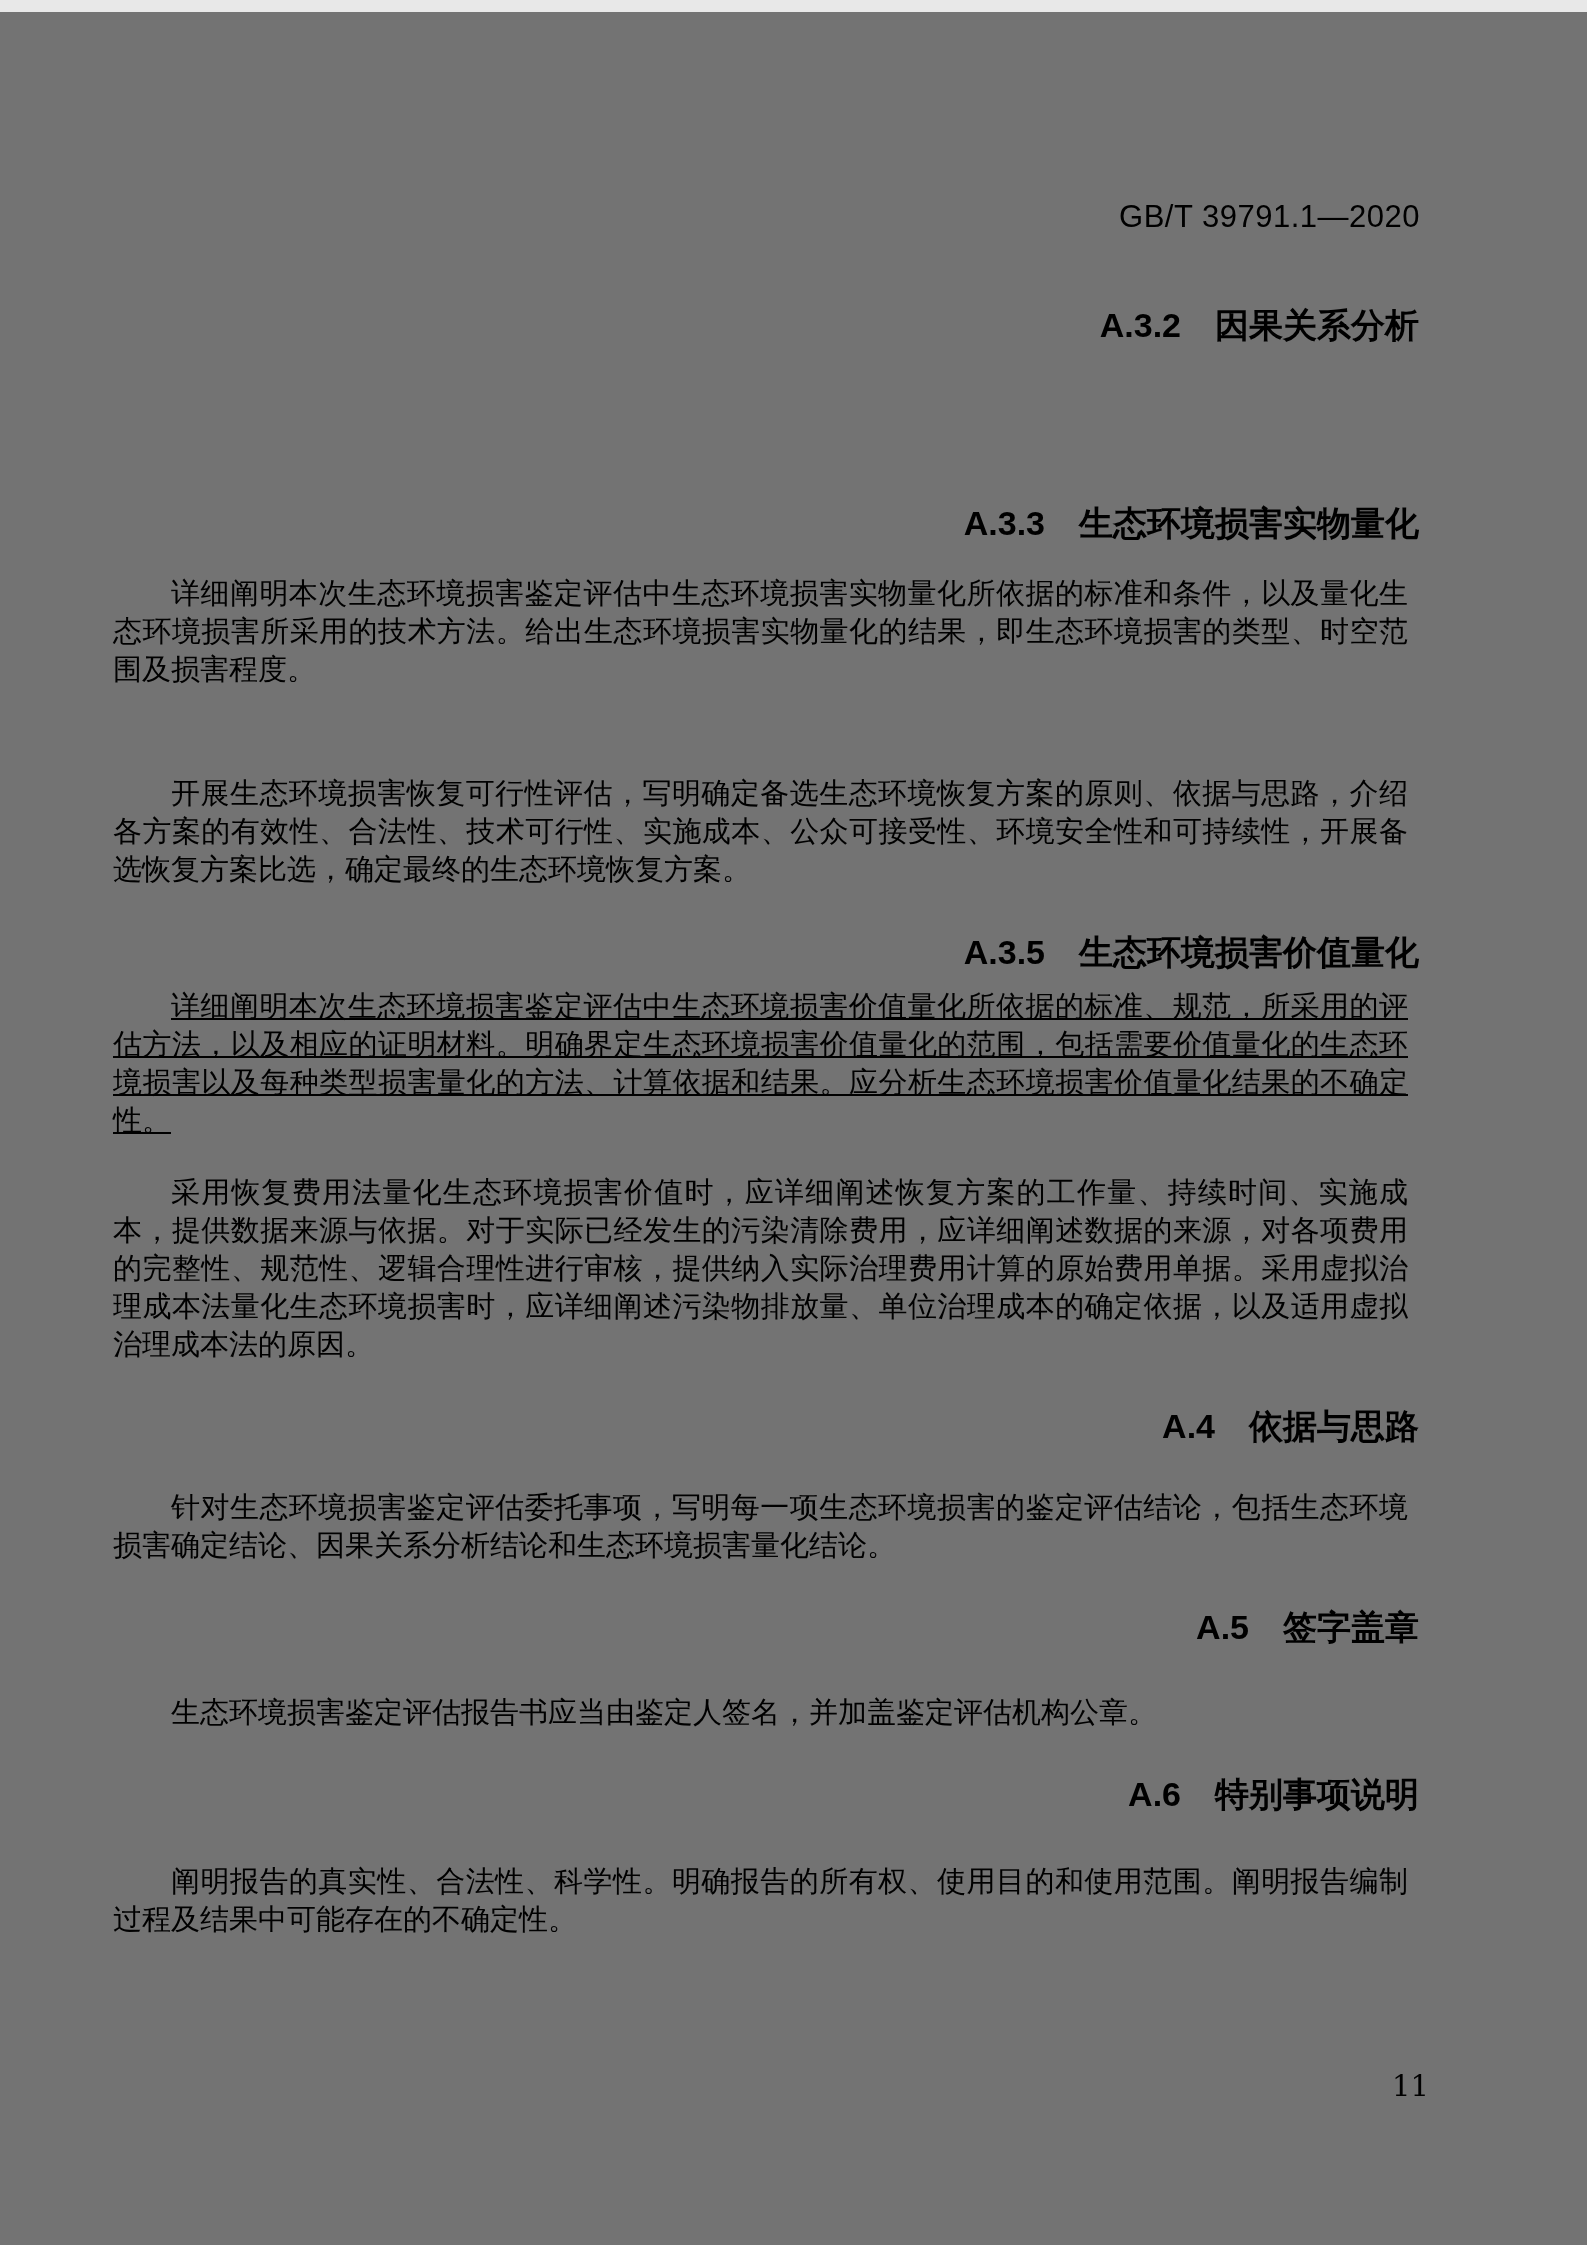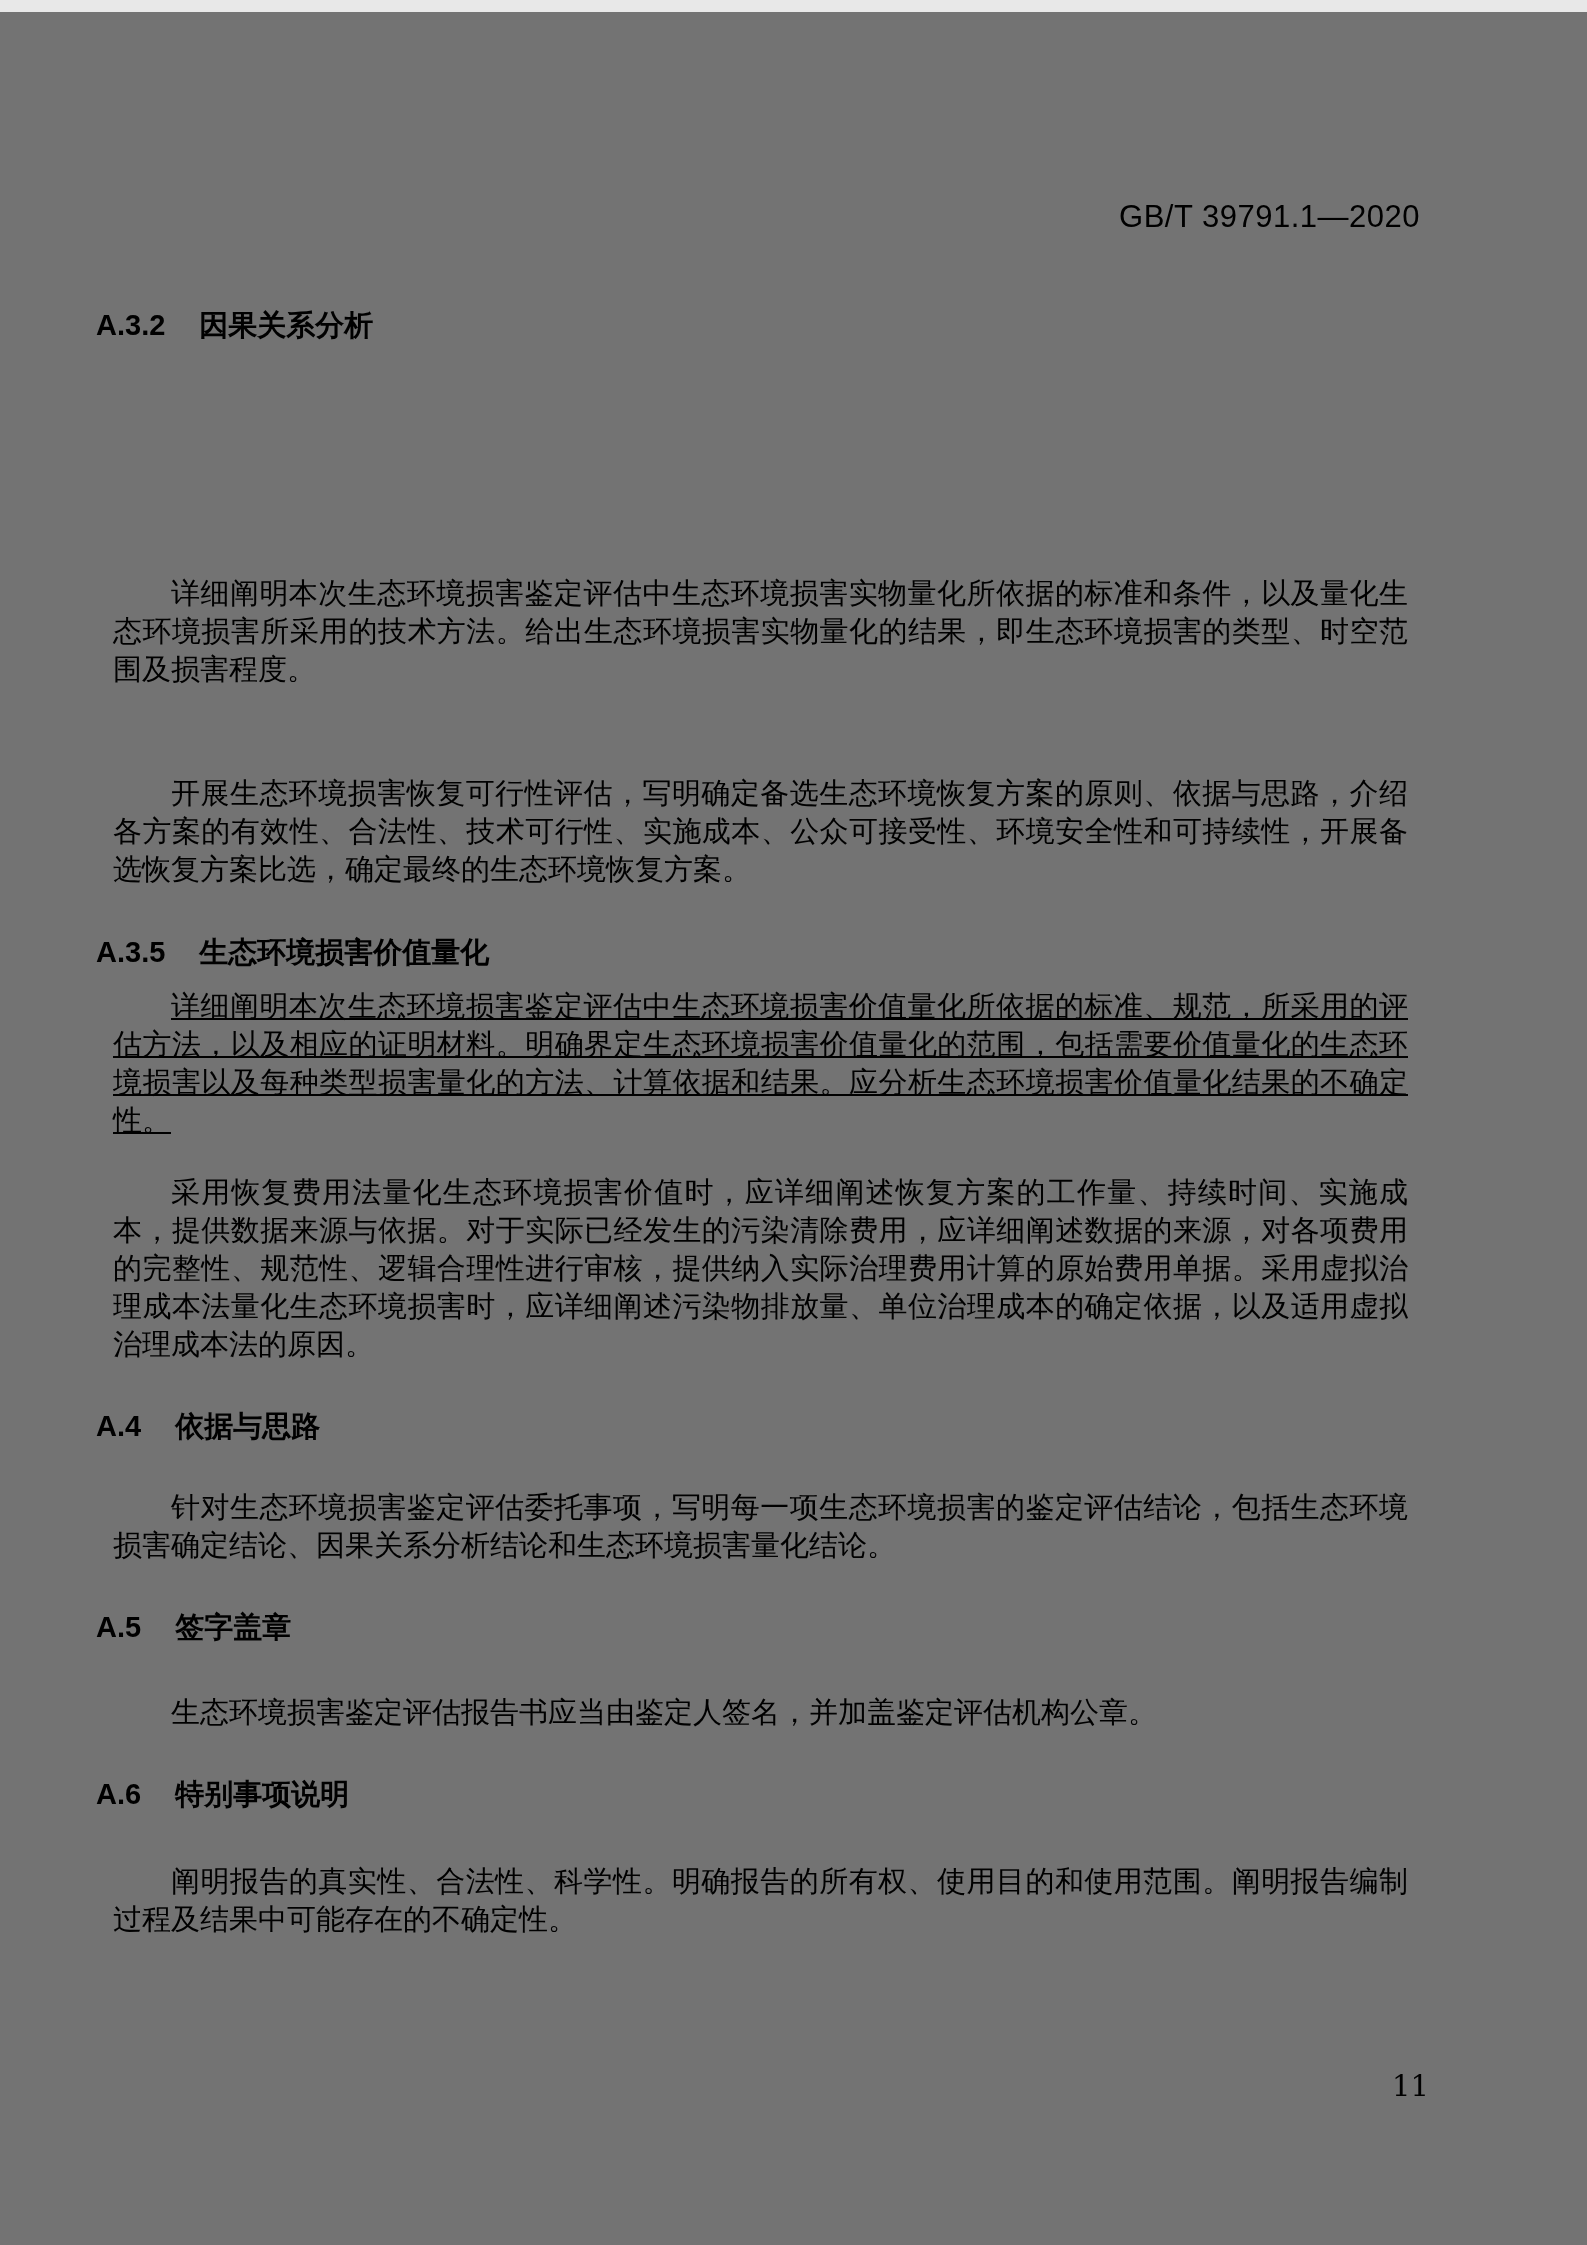--- a/index.html
+++ b/index.html
@@ -15,26 +15,27 @@
   .doc-header{
     position:absolute;
     top:187px;right:167px;
     font-family:"Liberation Sans","DejaVu Sans",sans-serif;
     font-size:31px;
     letter-spacing:0.5px;
     white-space:nowrap;
   }
   .heading{
     position:absolute;
-    left:96px;width:1295px;
+    left:124px;width:1295px;
     font-family:"Liberation Sans","DejaVu Sans",sans-serif;
     font-weight:bold;
-    font-size:29px;
+    font-size:34px;
     line-height:36px;
     white-space:nowrap;
+    text-align:right;
   }
   .heading .sec-num{display:inline-block;margin-right:34px;}
   .para{
     position:absolute;
     left:113px;width:1295px;
     font-size:29px;
     line-height:38px;
     text-align:justify;
     text-indent:58px;
   }
@@ -48,20 +49,23 @@
 <body>
 
 <div class="page">
 
   <div class="doc-header">GB/T 39791.1—2020</div>
 
   <div class="heading" style="top:295px;">
     <span class="sec-num">A.3.2</span><span>因果关系分析</span>
   </div>
 
+  <div class="heading" style="top:493px;">
+    <span class="sec-num">A.3.3</span><span>生态环境损害实物量化</span>
+  </div>
   <div class="para" style="top:562px;">详细阐明本次生态环境损害鉴定评估中生态环境损害实物量化所依据的标准和条件，以及量化生态环境损害所采用的技术方法。给出生态环境损害实物量化的结果，即生态环境损害的类型、时空范围及损害程度。</div>
 
   <div class="para" style="top:762px;">开展生态环境损害恢复可行性评估，写明确定备选生态环境恢复方案的原则、依据与思路，介绍各方案的有效性、合法性、技术可行性、实施成本、公众可接受性、环境安全性和可持续性，开展备选恢复方案比选，确定最终的生态环境恢复方案。</div>
 
   <div class="heading" style="top:922px;">
     <span class="sec-num">A.3.5</span><span>生态环境损害价值量化</span>
   </div>
   <div class="para" style="top:975px;text-decoration:underline;">详细阐明本次生态环境损害鉴定评估中生态环境损害价值量化所依据的标准、规范，所采用的评估方法，以及相应的证明材料。明确界定生态环境损害价值量化的范围，包括需要价值量化的生态环境损害以及每种类型损害量化的方法、计算依据和结果。应分析生态环境损害价值量化结果的不确定性。</div>
   <div class="para" style="top:1164px;font-family:Liberation Mono, monospace;">采用恢复费用法量化生态环境损害价值时，应详细阐述恢复方案的工作量、持续时间、实施成本，提供数据来源与依据。对于实际已经发生的污染清除费用，应详细阐述数据的来源，对各项费用的完整性、规范性、逻辑合理性进行审核，提供纳入实际治理费用计算的原始费用单据。采用虚拟治理成本法量化生态环境损害时，应详细阐述污染物排放量、单位治理成本的确定依据，以及适用虚拟治理成本法的原因。</div>
 

